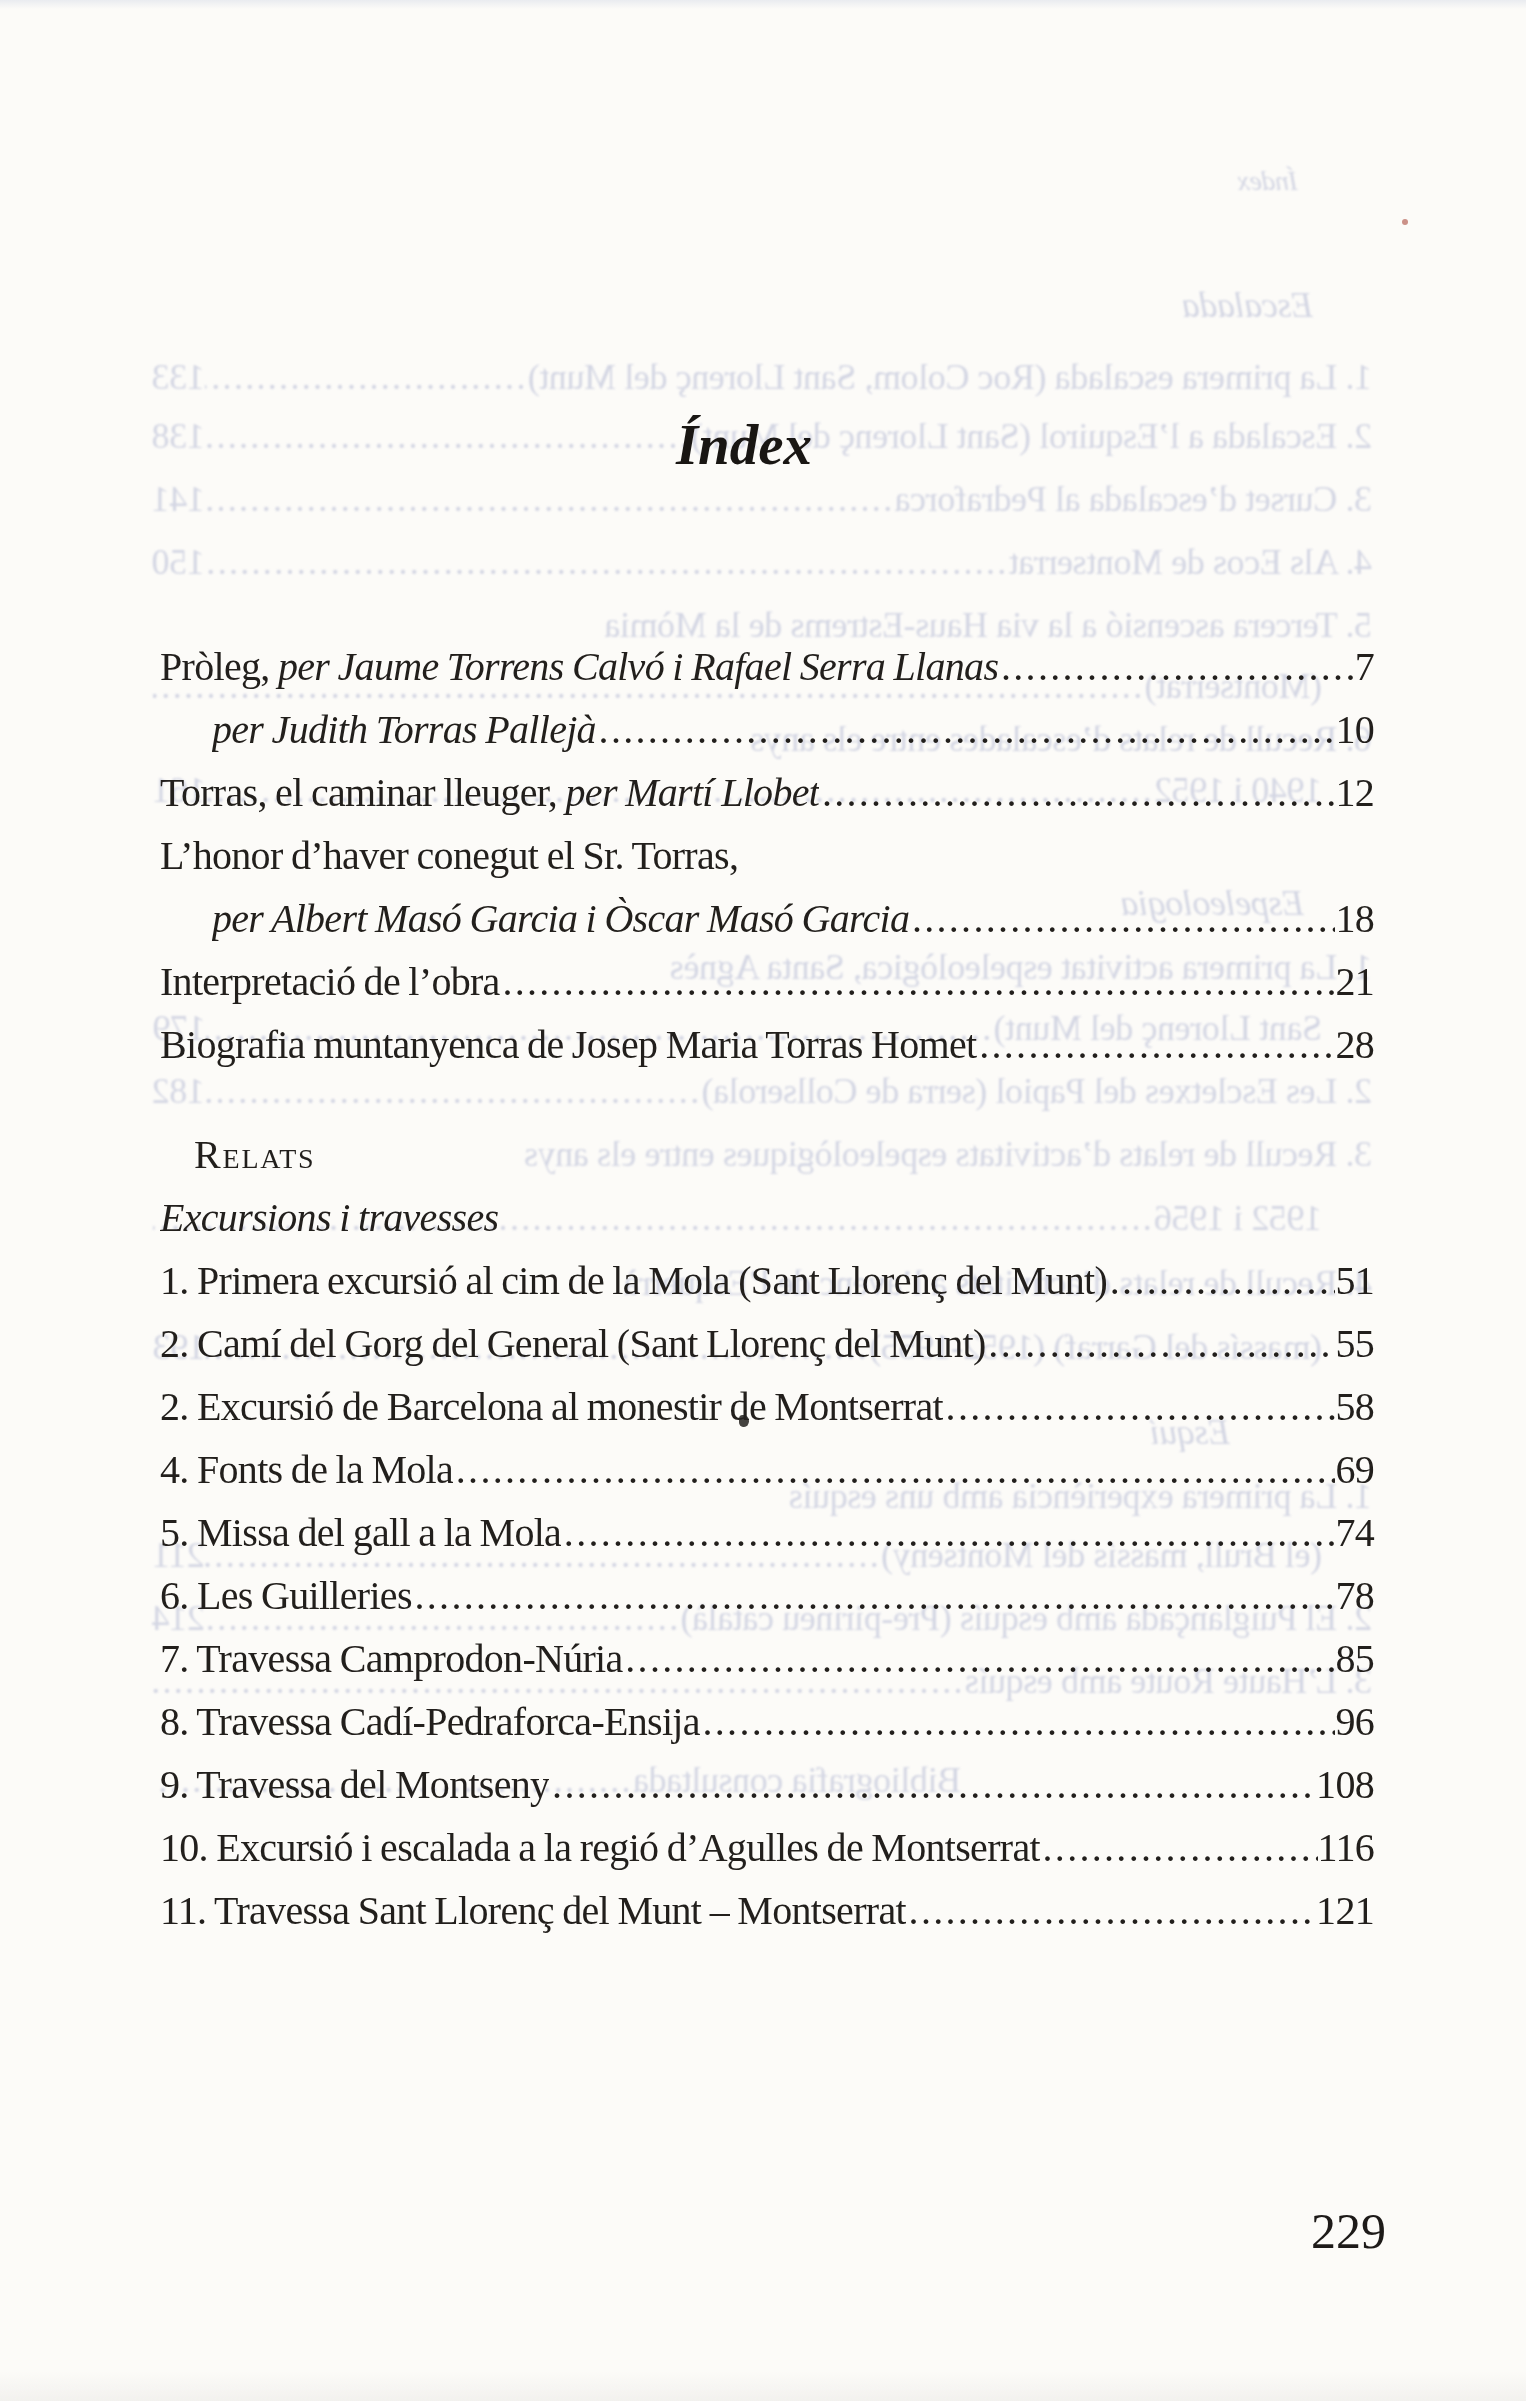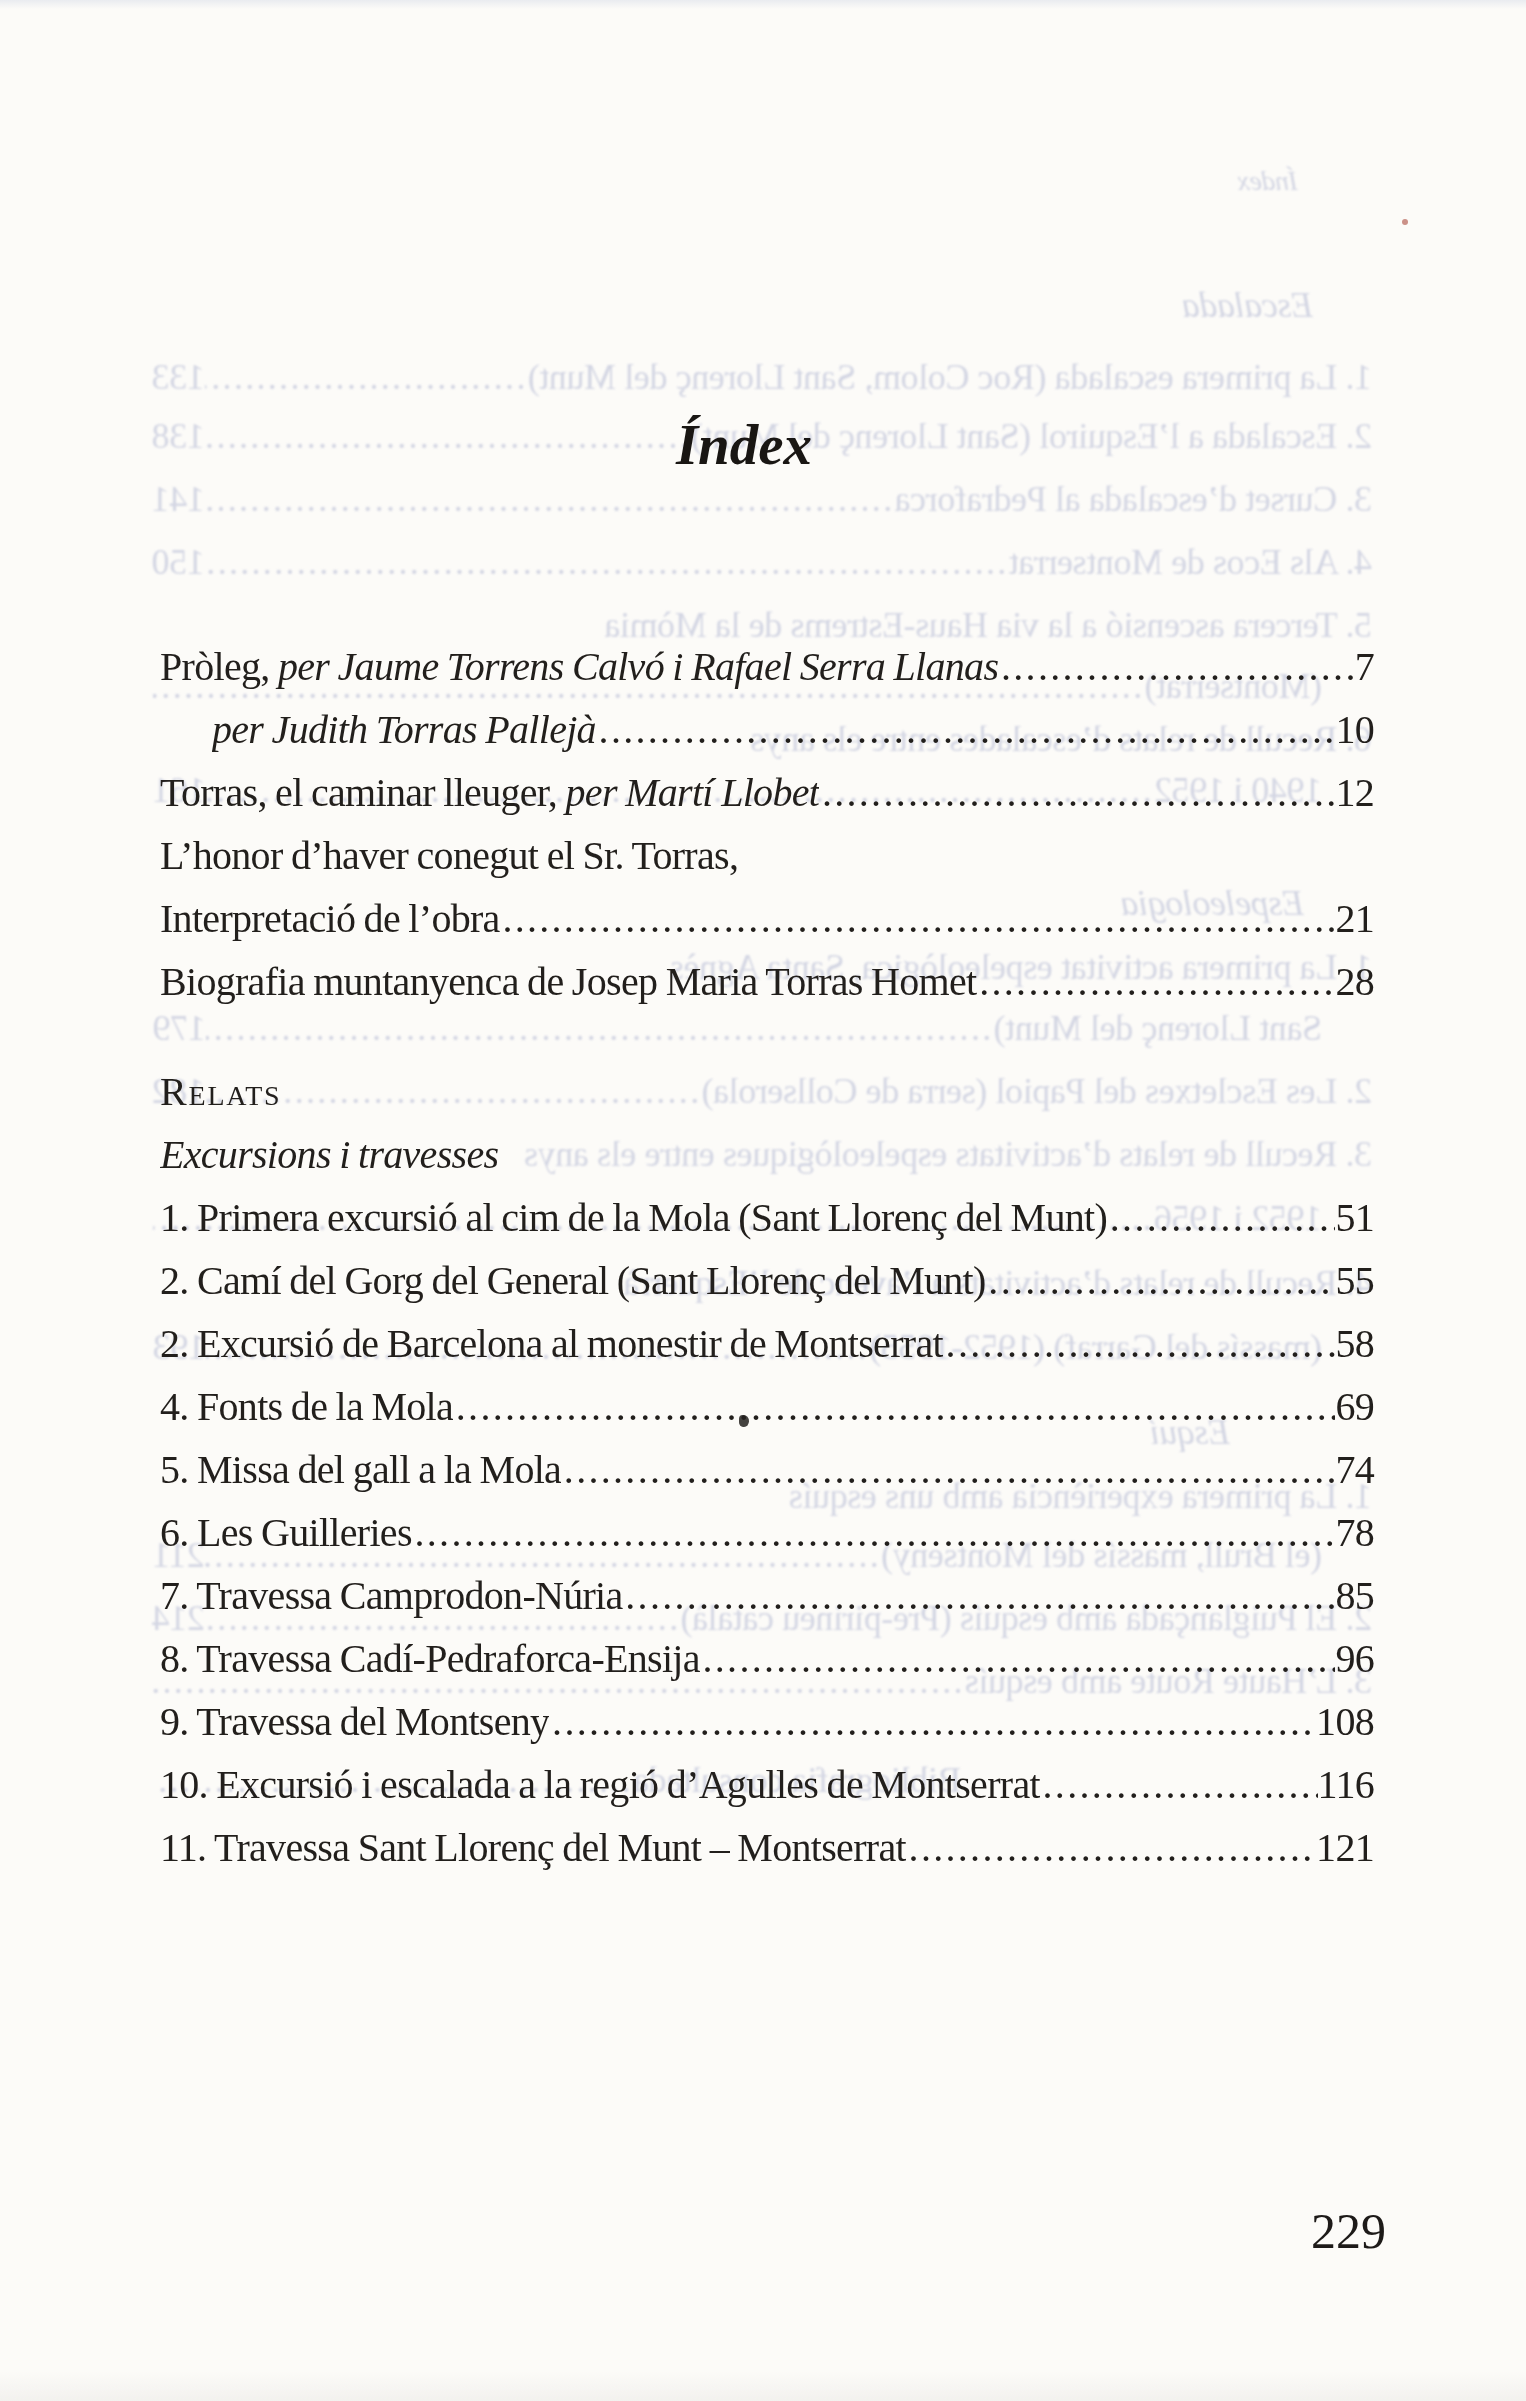--- a/index.html
+++ b/index.html
@@ -55,21 +55,21 @@
     flex:1 1 0;overflow:hidden;white-space:nowrap;
     margin-left:2.7px;min-width:0;
   }
   .leader::after{
     content:"..................................................................................................................................................";
     letter-spacing:2.3px;
   }
   .pg{flex:0 0 auto;}
   .indent{padding-left:52px;}
   .section .txt{font-variant:small-caps;letter-spacing:1.8px;}
-  .gap{margin-top:47px;}
+  .gap{margin-top:47px;margin-left:34px;}
   .subsection{font-style:italic;}
 
   .folio{position:absolute;left:1311px;top:2202px;font-size:50px;color:#1d1a18;}
 
   .speck{position:absolute;border-radius:50%;}
   .speck-a{left:739px;top:1415px;width:10px;height:11.7px;background:#23211e;opacity:.85;border-radius:40% 60% 55% 45%;}
   .speck-b{left:1402px;top:219px;width:6.3px;height:6.3px;background:#b0584c;opacity:.65;}
 </style>
 </head>
 <body>
@@ -189,20 +189,25 @@
         <span class="pg">10</span>
       </div>
       <div class="trow ">
         <span class="txt"><span>Torras, el caminar lleuger, </span><span class="it">per Martí Llobet</span></span>
         <span class="leader"></span>
         <span class="pg">12</span>
       </div>
       <div class="trow ">
         <span class="txt"><span>L’honor d’haver conegut el Sr. Torras,</span></span>
       </div>
+      <div class="trow indent">
+        <span class="txt"><span class="it">per Albert Masó Garcia i Òscar Masó Garcia</span></span>
+        <span class="leader"></span>
+        <span class="pg">18</span>
+      </div>
       <div class="trow ">
         <span class="txt"><span>Interpretació de l’obra </span></span>
         <span class="leader"></span>
         <span class="pg">21</span>
       </div>
       <div class="trow ">
         <span class="txt"><span>Biografia muntanyenca de Josep Maria Torras Homet</span></span>
         <span class="leader"></span>
         <span class="pg">28</span>
       </div>

